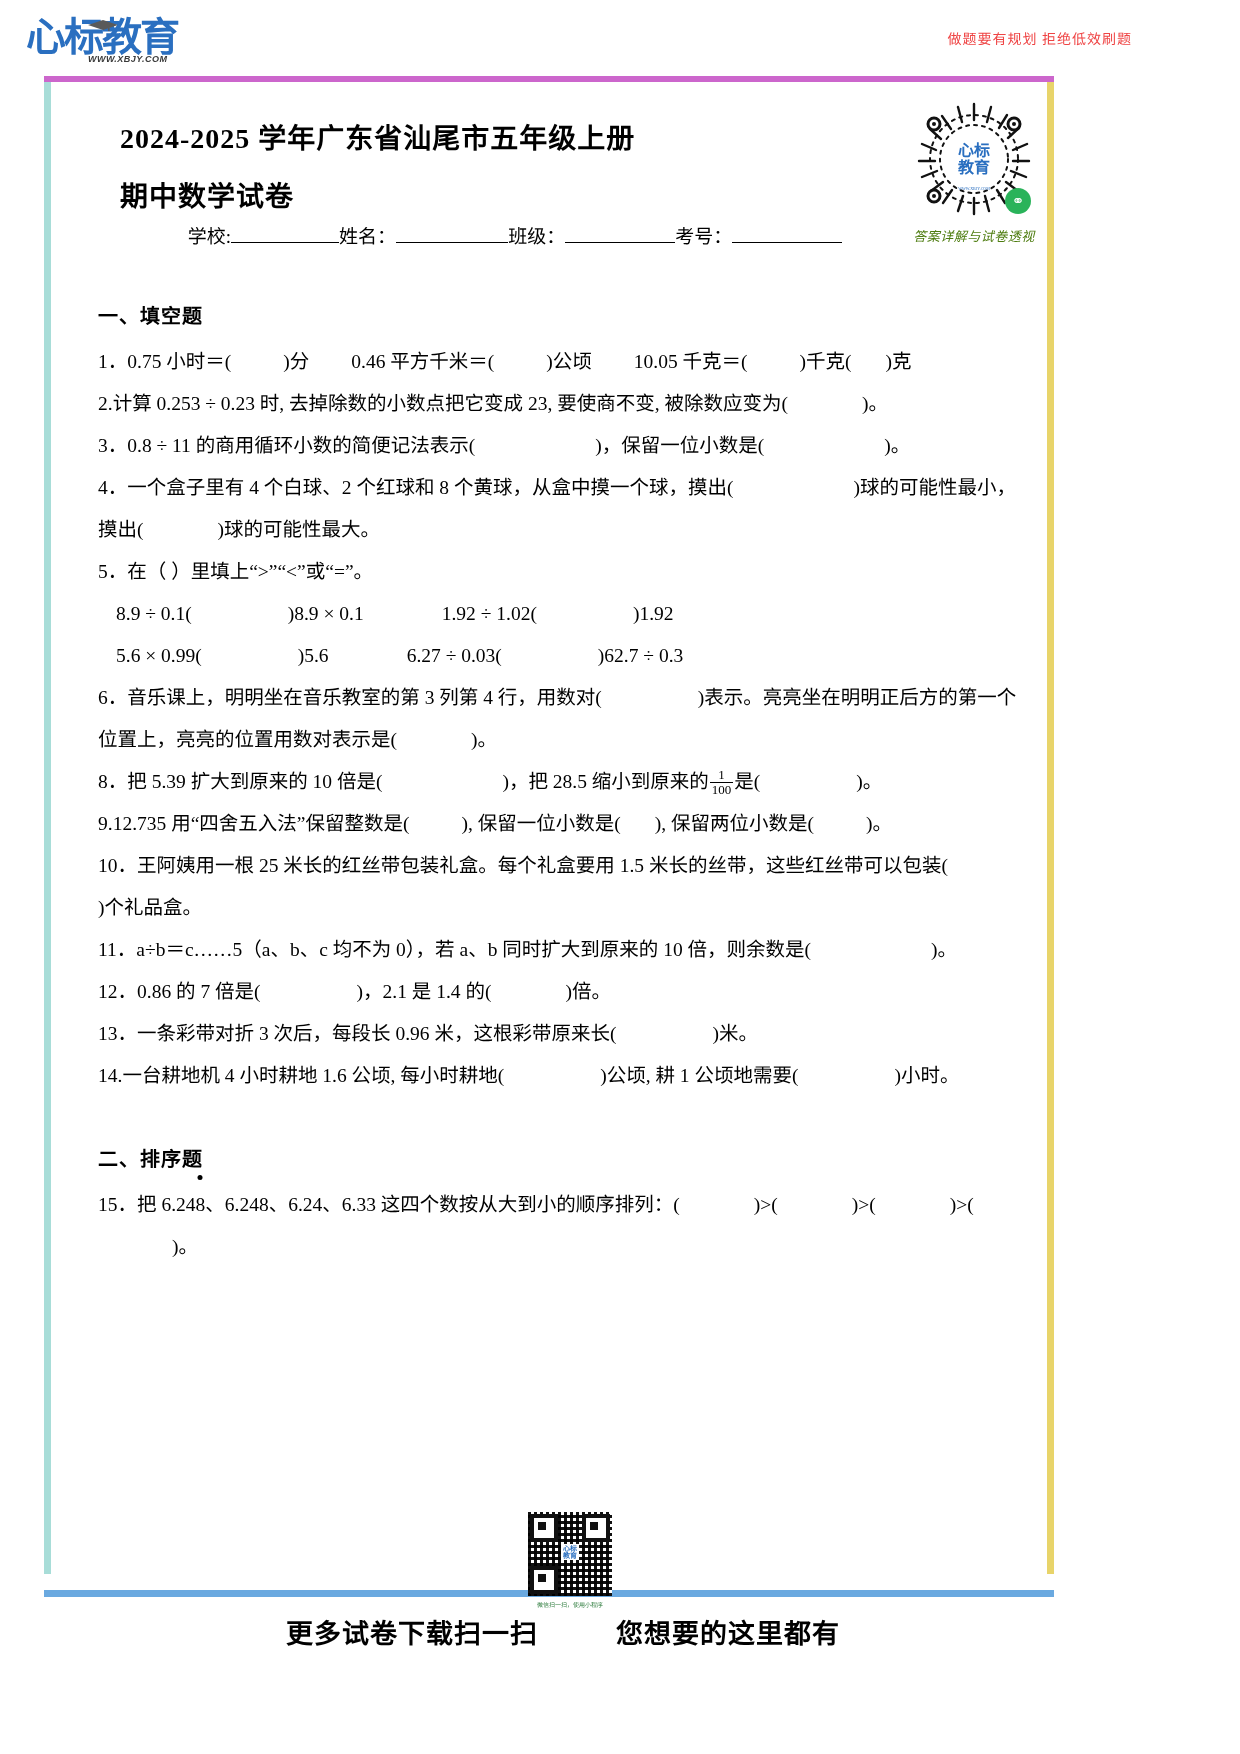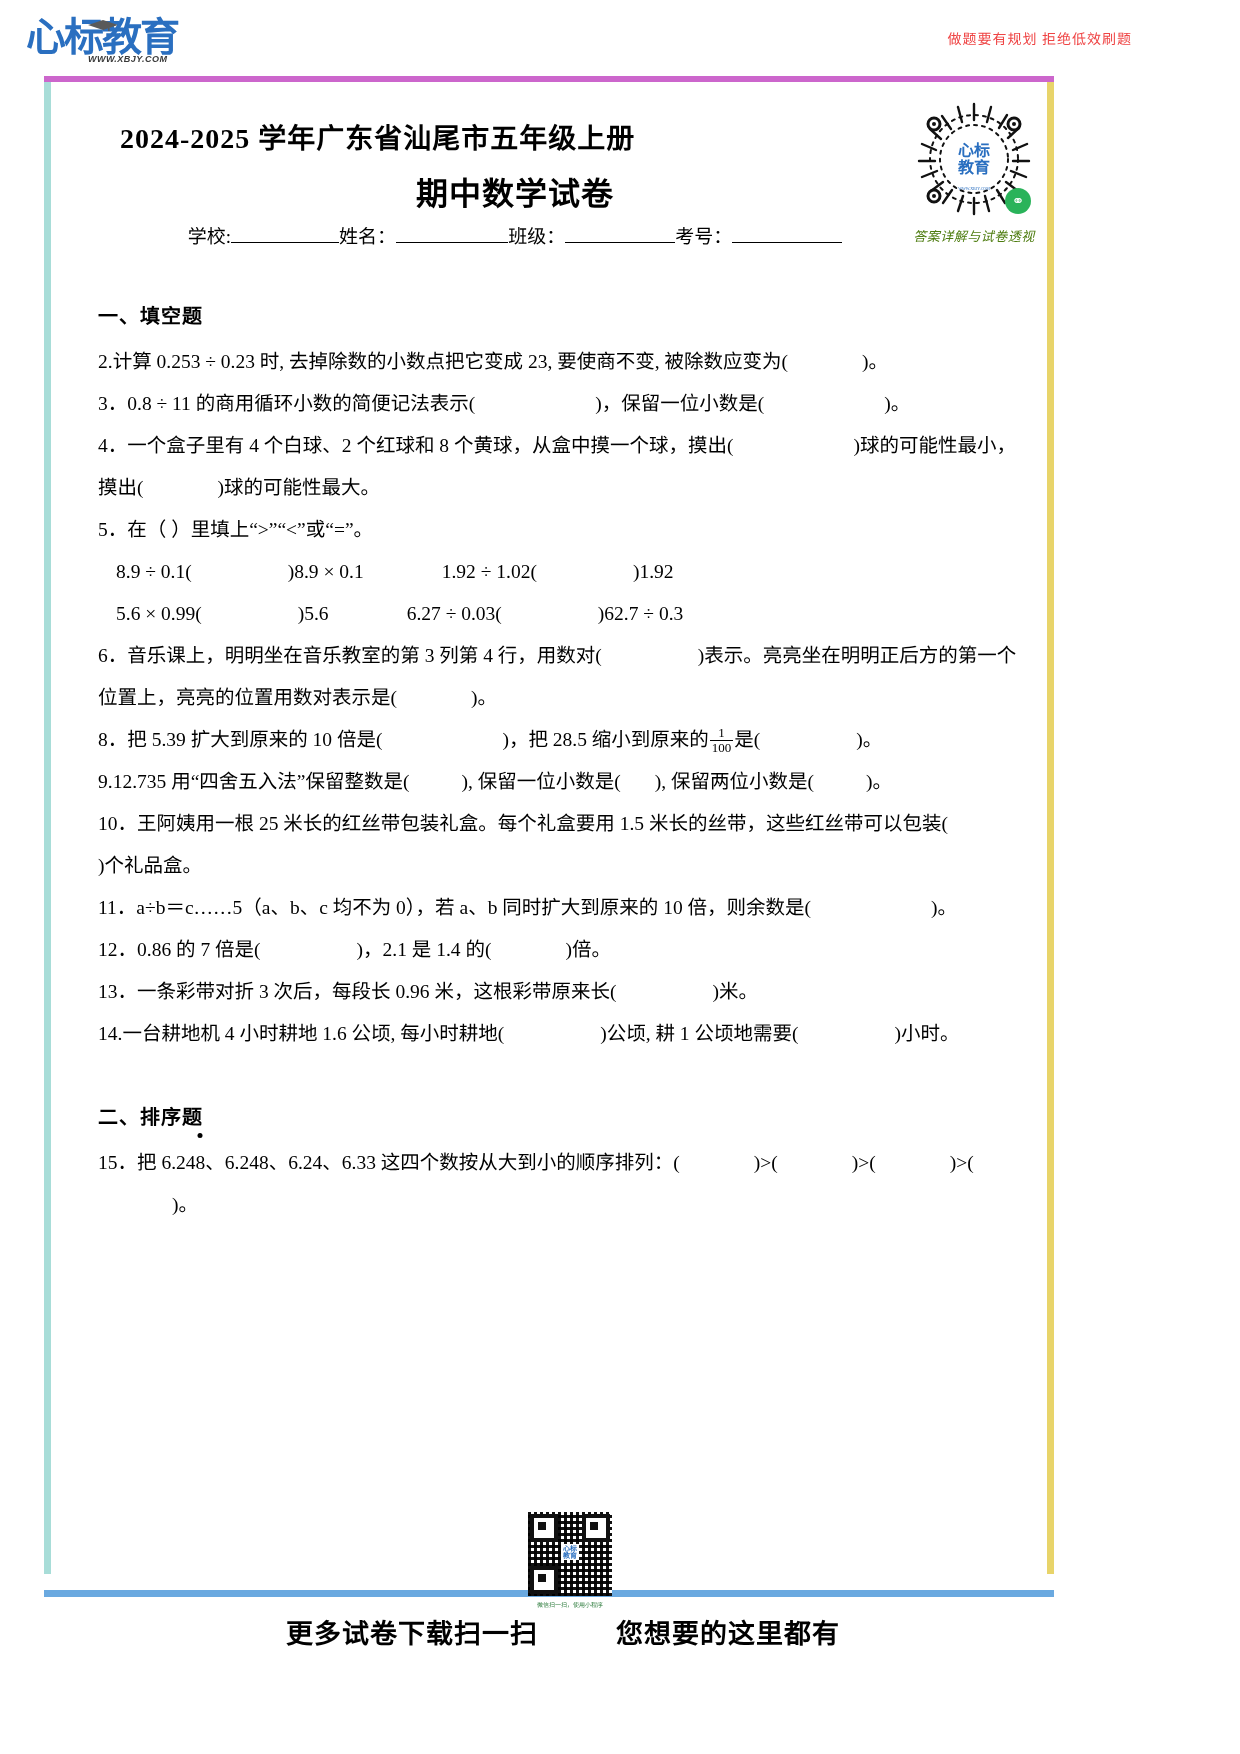--- a/index.html
+++ b/index.html
@@ -98,24 +98,23 @@
     font-family: "Liberation Serif", serif;
     font-weight: bold;
     font-size: 28px;
     letter-spacing: 1px;
     line-height: 54px;
   }
   .paper-subtitle {
     position: absolute;
     left: 120px; top: 170px;
     width: 790px;
-    text-align: center;
-    font-family: Liberation Mono, monospace;
-    font-weight: bold;
-    font-size: 32px;
+    font-family: Liberation Sans, sans-serif;
+    font-weight: bold;
+    font-size: 28px;
     letter-spacing: 1px;
     line-height: 54px;
   }
   .id-line {
     position: absolute;
     left: 120px; top: 222px;
     width: 790px;
     text-align: center;
     font-size: 19px;
     line-height: 30px;
@@ -387,20 +386,21 @@
     <div class="mini-url">WWW.XBJY.COM</div>
     <div class="qr-badge">⚭</div>
   </div>
   <div class="qr-caption">答案详解与试卷透视</div>
 </div>
 
 <div class="content">
 
   <div class="section-head">一、填空题</div>
 
+  <p class="q"><span>1．</span><span>0.75 小时＝(</span><span class="gap-sm"></span><span>)分</span><span class="sp-md"></span><span>0.46 平方千米＝(</span><span class="gap-sm"></span><span>)公顷</span><span class="sp-md"></span><span>10.05 千克＝(</span><span class="gap-sm"></span><span>)千克(</span><span class="gap-xs"></span><span>)克</span></p>
 
   <p class="q"><span>2.</span><span>计算 0.253 ÷ 0.23 时, 去掉除数的小数点把它变成 23, 要使商不变, 被除数应变为(</span><span class="gap-md"></span><span>)。</span></p>
 
   <p class="q"><span>3．</span><span>0.8 ÷ 11 的商用循环小数的简便记法表示(</span><span class="gap-xl"></span><span>)，保留一位小数是(</span><span class="gap-xl"></span><span>)。</span></p>
 
   <p class="q wrap"><span>4．</span><span>一个盒子里有 4 个白球、2 个红球和 8 个黄球，从盒中摸一个球，摸出(</span><span class="gap-xl"></span><span>)球的可能性最小，摸出(</span><span class="gap-md"></span><span>)球的可能性最大。</span></p>
 
   <p class="q"><span>5．</span><span>在（  ）里填上“&gt;”“&lt;”或“=”。</span></p>
 
   <p class="q"><span class="sp-sm"></span><span>8.9 ÷ 0.1(</span><span class="gap-lg"></span><span>)8.9 × 0.1</span><span class="sp-lg"></span><span>1.92 ÷ 1.02(</span><span class="gap-lg"></span><span>)1.92</span></p>

